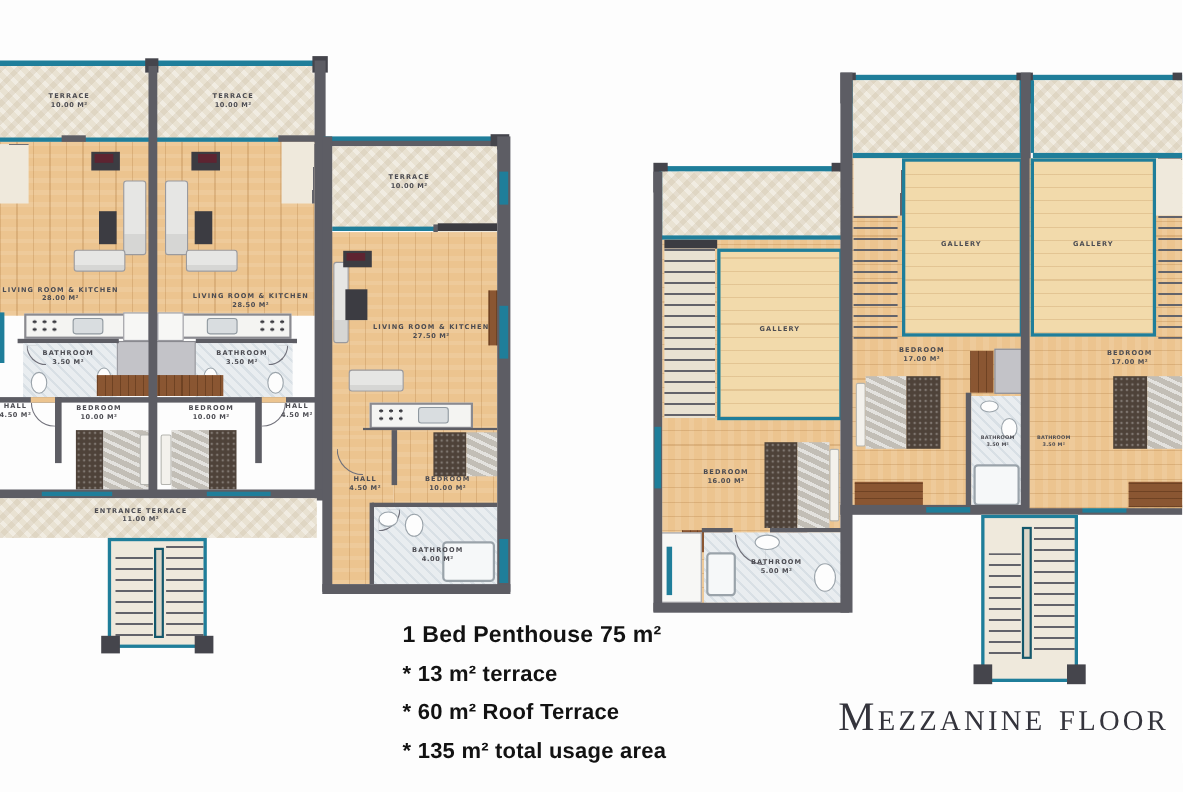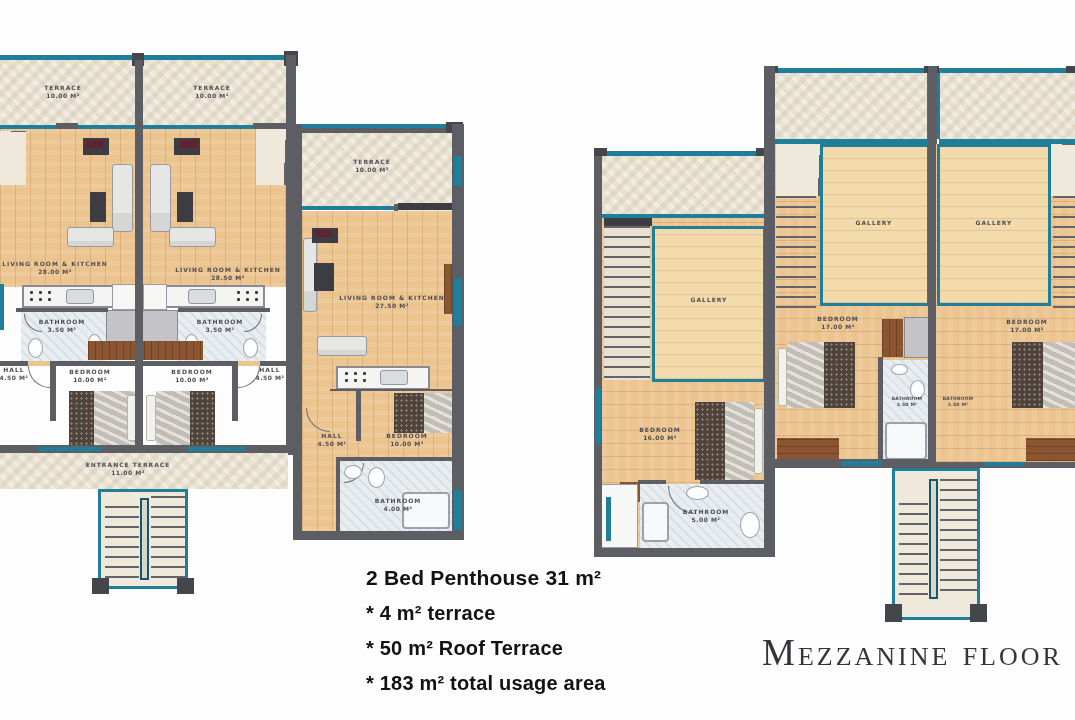--- a/index.html
+++ b/index.html
@@ -345,21 +345,21 @@
   <div class="lbl lblXS" style="left:884px;top:396px;width:46px">
       <span>Bathroom</span>
       <small>3.50 m²</small>
     </div>
   <div class="lbl lblXS" style="left:935px;top:396px;width:46px">
       <span>Bathroom</span>
       <small>3.50 m²</small>
     </div>
 
   <div class="sum">
-    <div class="t">2 Bed Penthouse  31 m²</div>
-    <div class="b">* 4 m² terrace</div>
-    <div class="b">* 50 m² Roof Terrace</div>
-    <div class="b">* 183 m² total usage area</div>
+    <div class="t">1 Bed Penthouse  75 m²</div>
+    <div class="b">* 13 m² terrace</div>
+    <div class="b">* 60 m² Roof Terrace</div>
+    <div class="b">* 135 m² total usage area</div>
   </div>
 
   <div class="ptitle" style="left:762px;top:631px">Mezzanine floor plan</div>
 
 </div>
 
 </body></html>

